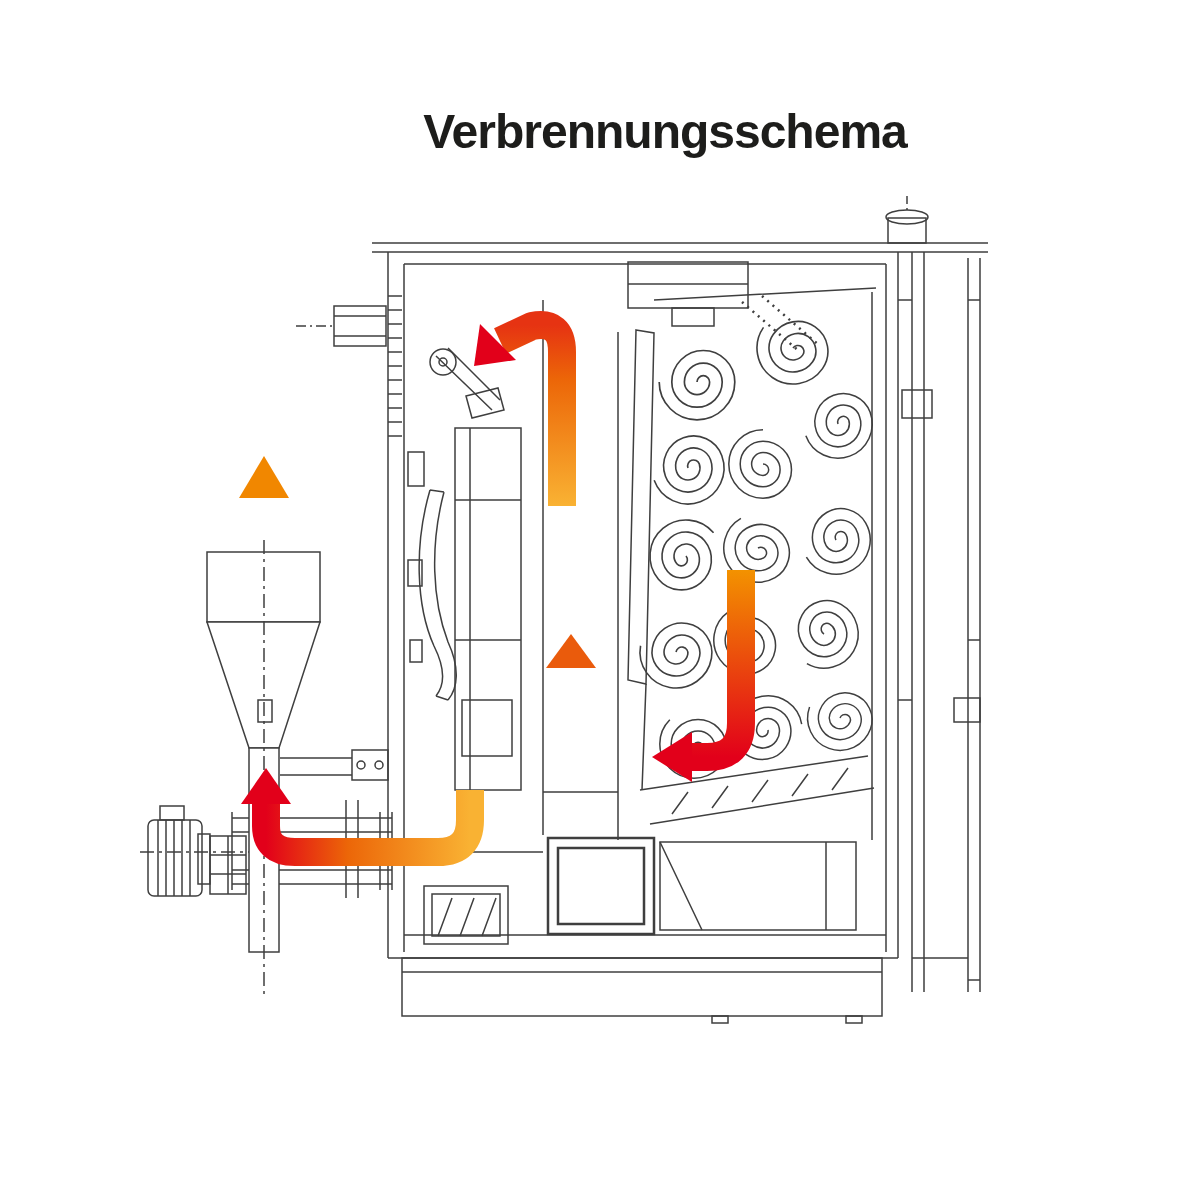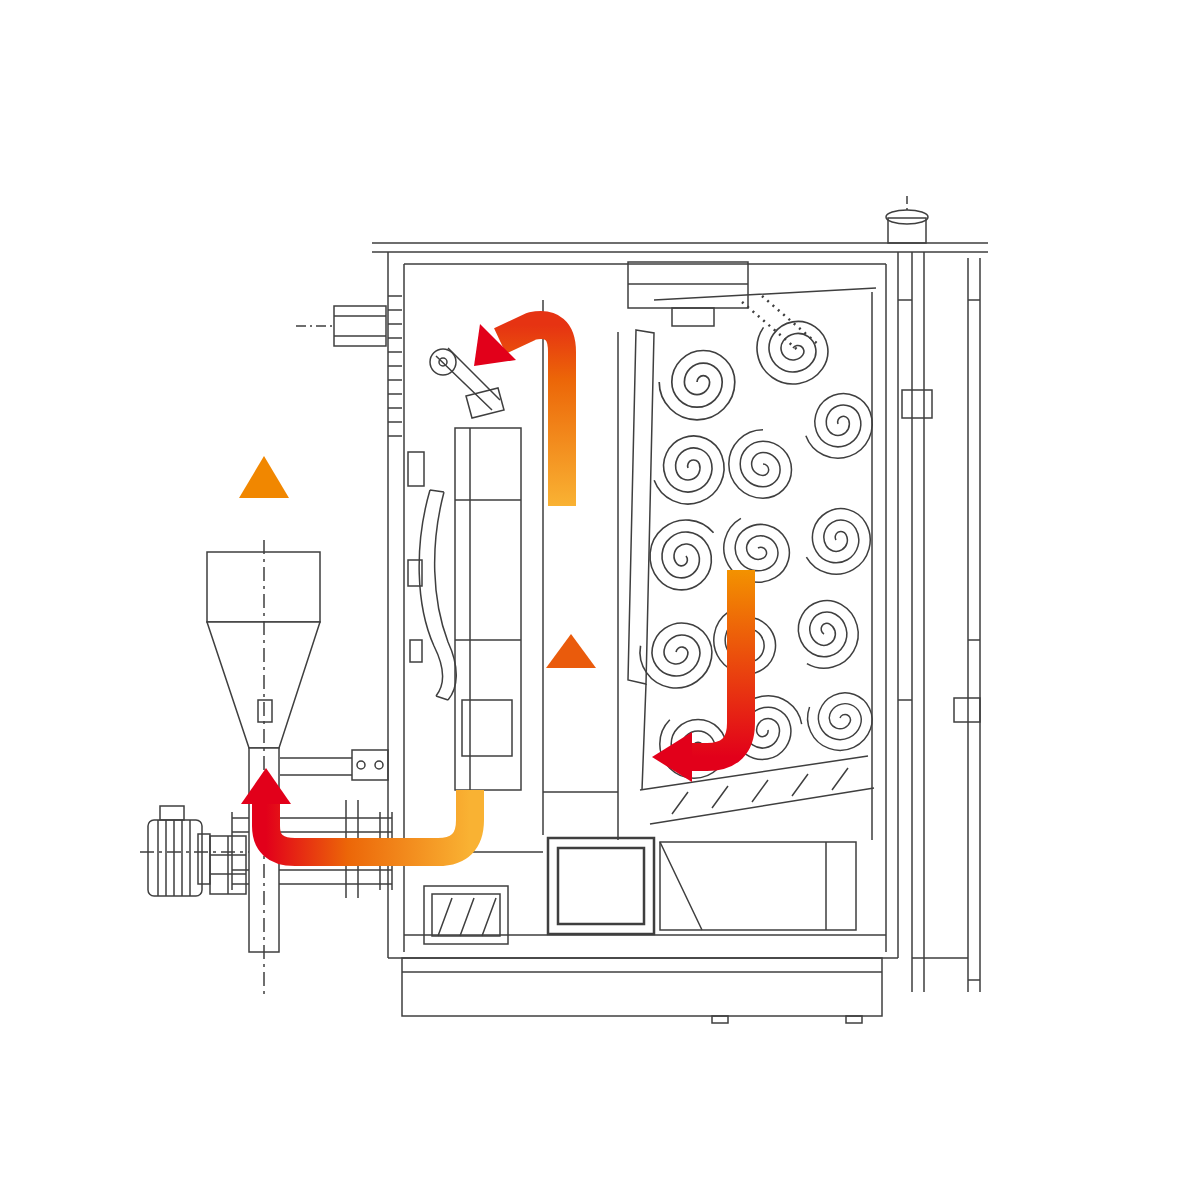--- a/index.html
+++ b/index.html
@@ -23,20 +23,21 @@
     margin:0;
   }
   .diagram-wrap{position:absolute;top:0;left:0;}
   #art{stroke:var(--line,#3f3f3f);}
 </style>
 </head>
 <body>
 
 <div class="page">
 
+  <h1 class="title">Verbrennungsschema</h1>
 
   <div class="diagram-wrap">
     <svg width="1200" height="1200" viewBox="0 0 1200 1200">
       <defs>
         <linearGradient id="g1" x1="0" y1="1" x2="0" y2="0">
           <stop offset="0" stop-color="#f9b233"></stop>
             <stop offset="0.7" stop-color="#ec6608"></stop>
             <stop offset="1" stop-color="#e63312"></stop>
         </linearGradient>
         <linearGradient id="g2" x1="0" y1="1" x2="0" y2="0">

